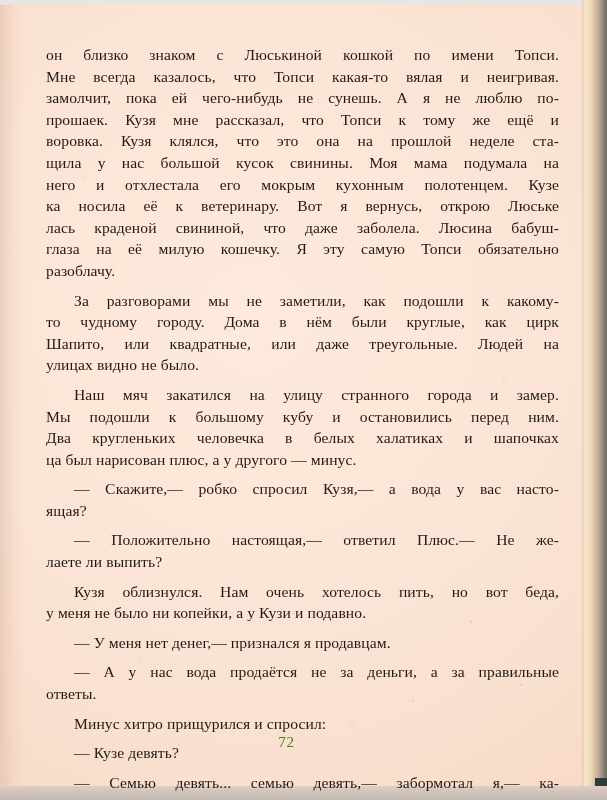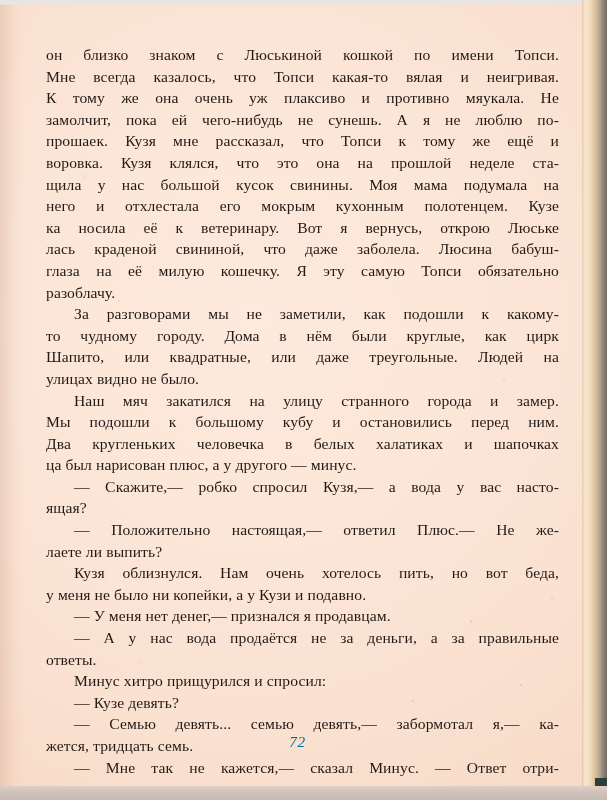--- a/index.html
+++ b/index.html
@@ -133,33 +133,33 @@
     display: block;
     text-align: justify;
     text-align-last: justify;
     white-space: pre-wrap;
   }
   .ln.last {
     text-align-last: left;
   }
   .ln.ind {
     text-indent: 28px;
+    margin-top: 8px;
   }
 
   
   .folio {
     position: absolute;
-    left: 16px;
+    left: 5px;
     top: 733px;
     width: 563px;
     text-align: center;
     font-size: 15.2px;
-    color: #0369a1;
+    color: #4d7c0f;
     letter-spacing: .6px;
-    font-style: italic;
   }
 
   
   .speck {
     position: absolute;
     background: rgba(170,115,90,.22);
     border-radius: 50%;
     pointer-events: none;
   }
 </style>
@@ -183,21 +183,20 @@
   <div class="speck" style="left:240px;top:646px;width:2px;height:2px;"></div>
   <div class="speck" style="left:412px;top:700px;width:2px;height:2px;"></div>
   <div class="speck" style="left:520px;top:684px;width:2px;height:2px;"></div>
   <div class="speck" style="left:178px;top:744px;width:2px;height:2px;"></div>
   <div class="speck" style="left:118px;top:300px;width:2px;height:2px;"></div>
 
   <div class="textblock" id="textblock">
       <p style="text-indent: 0px;">
         <span class="ln">он близко знаком с Люськиной кошкой по имени Топси.</span>
         <span class="ln">Мне всегда казалось, что Топси какая-то вялая и неигривая.</span>
-        <span class="ln">К тому же она очень уж плаксиво и противно мяукала. Не</span>
         <span class="ln">замолчит, пока ей чего-нибудь не сунешь. А я не люблю по-</span>
         <span class="ln">прошаек. Кузя мне рассказал, что Топси к тому же ещё и</span>
         <span class="ln">воровка. Кузя клялся, что это она на прошлой неделе ста-</span>
         <span class="ln">щила у нас большой кусок свинины. Моя мама подумала на</span>
         <span class="ln">него и отхлестала его мокрым кухонным полотенцем. Кузе</span>
         <span class="ln">ка носила её к ветеринару. Вот я вернусь, открою Люське</span>
         <span class="ln">лась краденой свининой, что даже заболела. Люсина бабуш-</span>
         <span class="ln">глаза на её милую кошечку. Я эту самую Топси обязательно</span>
         <span class="ln last">разоблачу.</span>
       </p>

